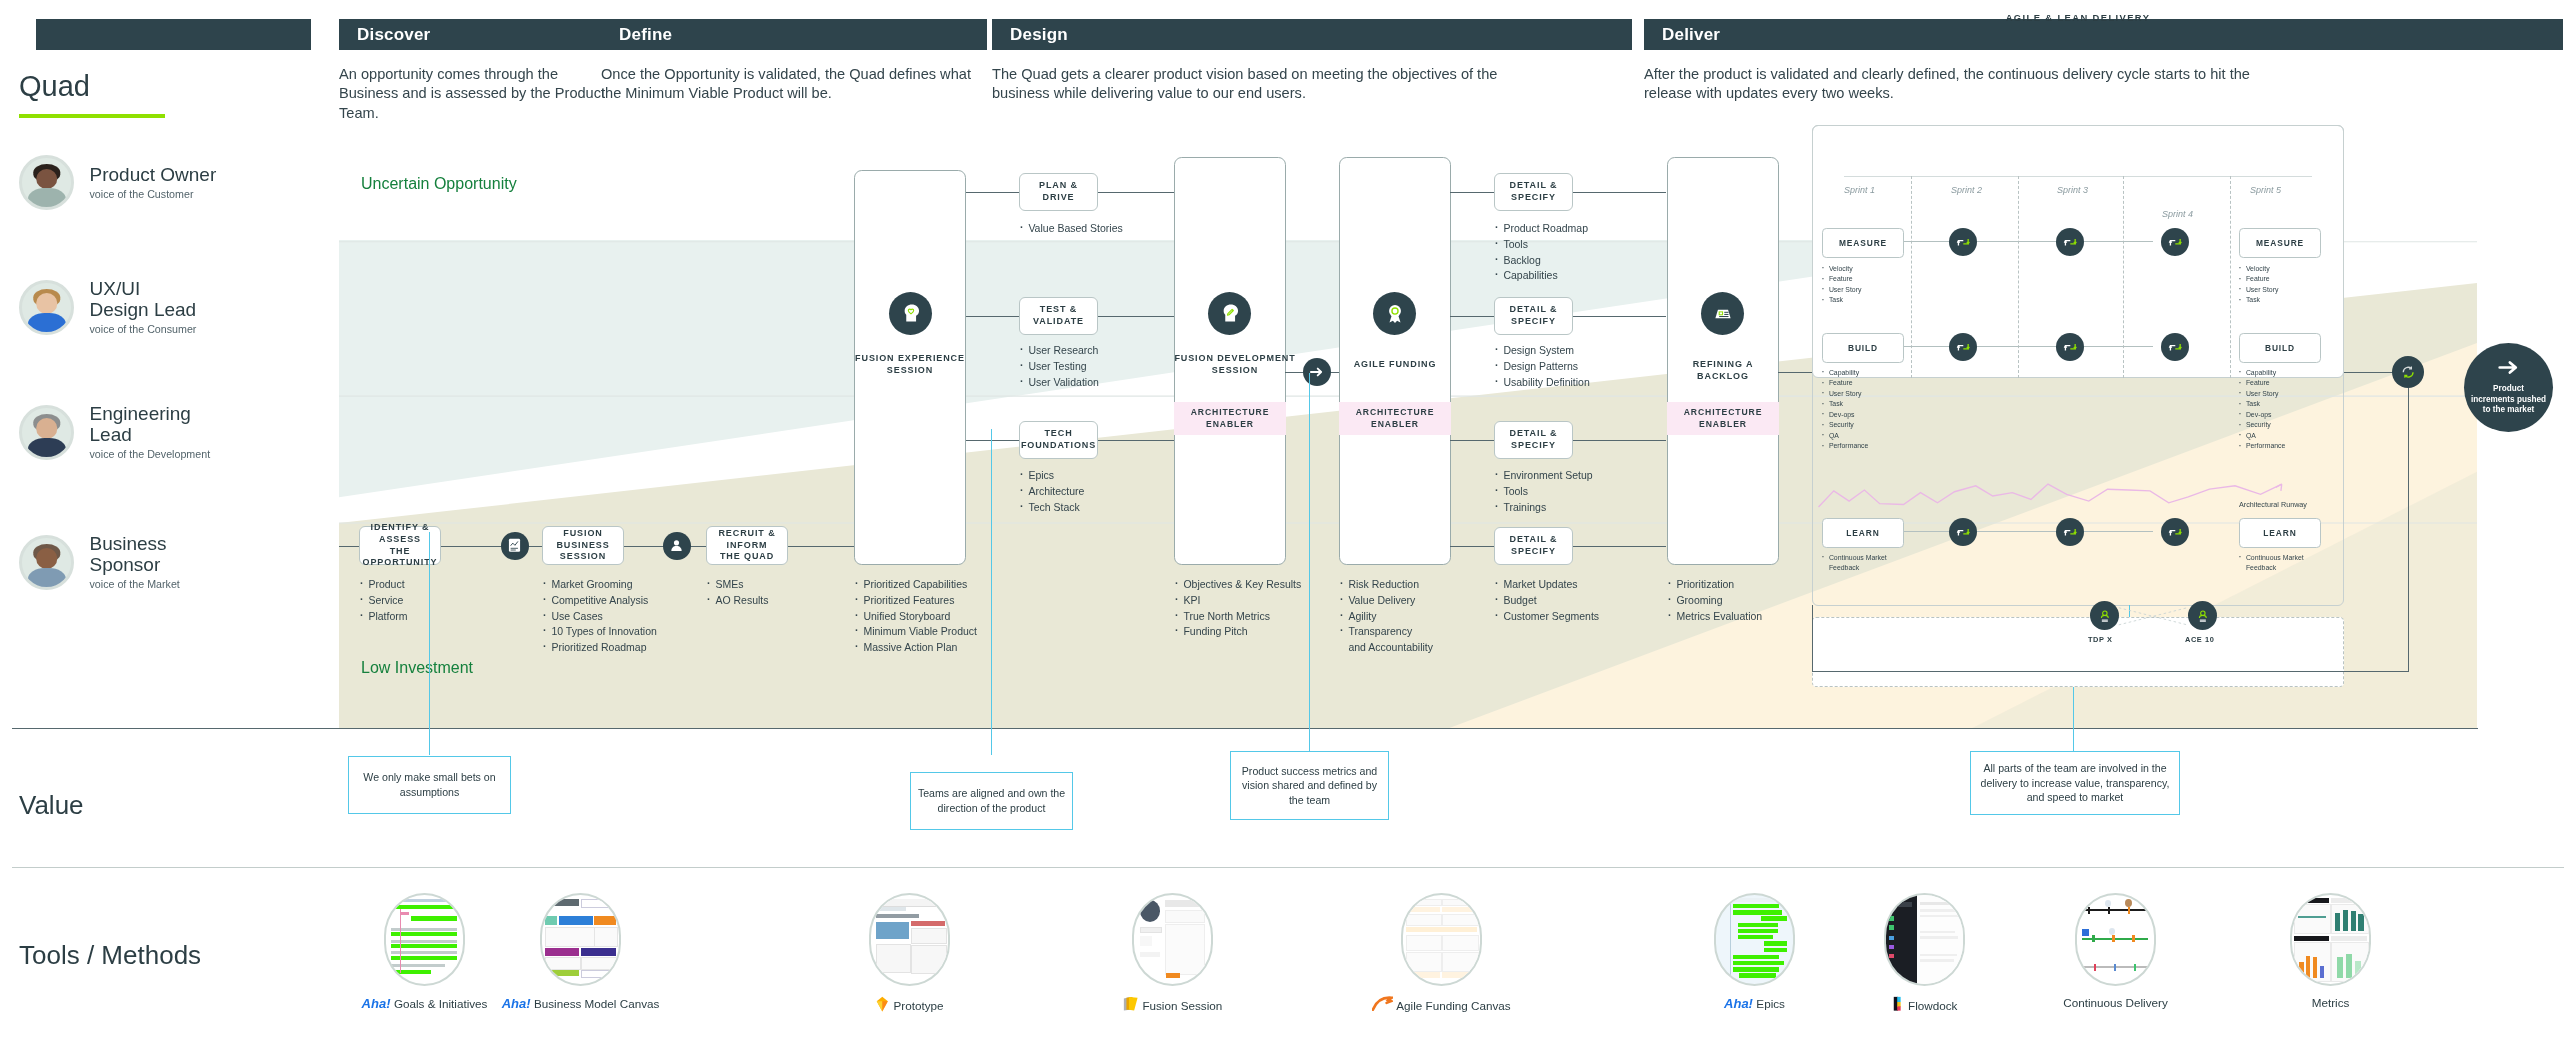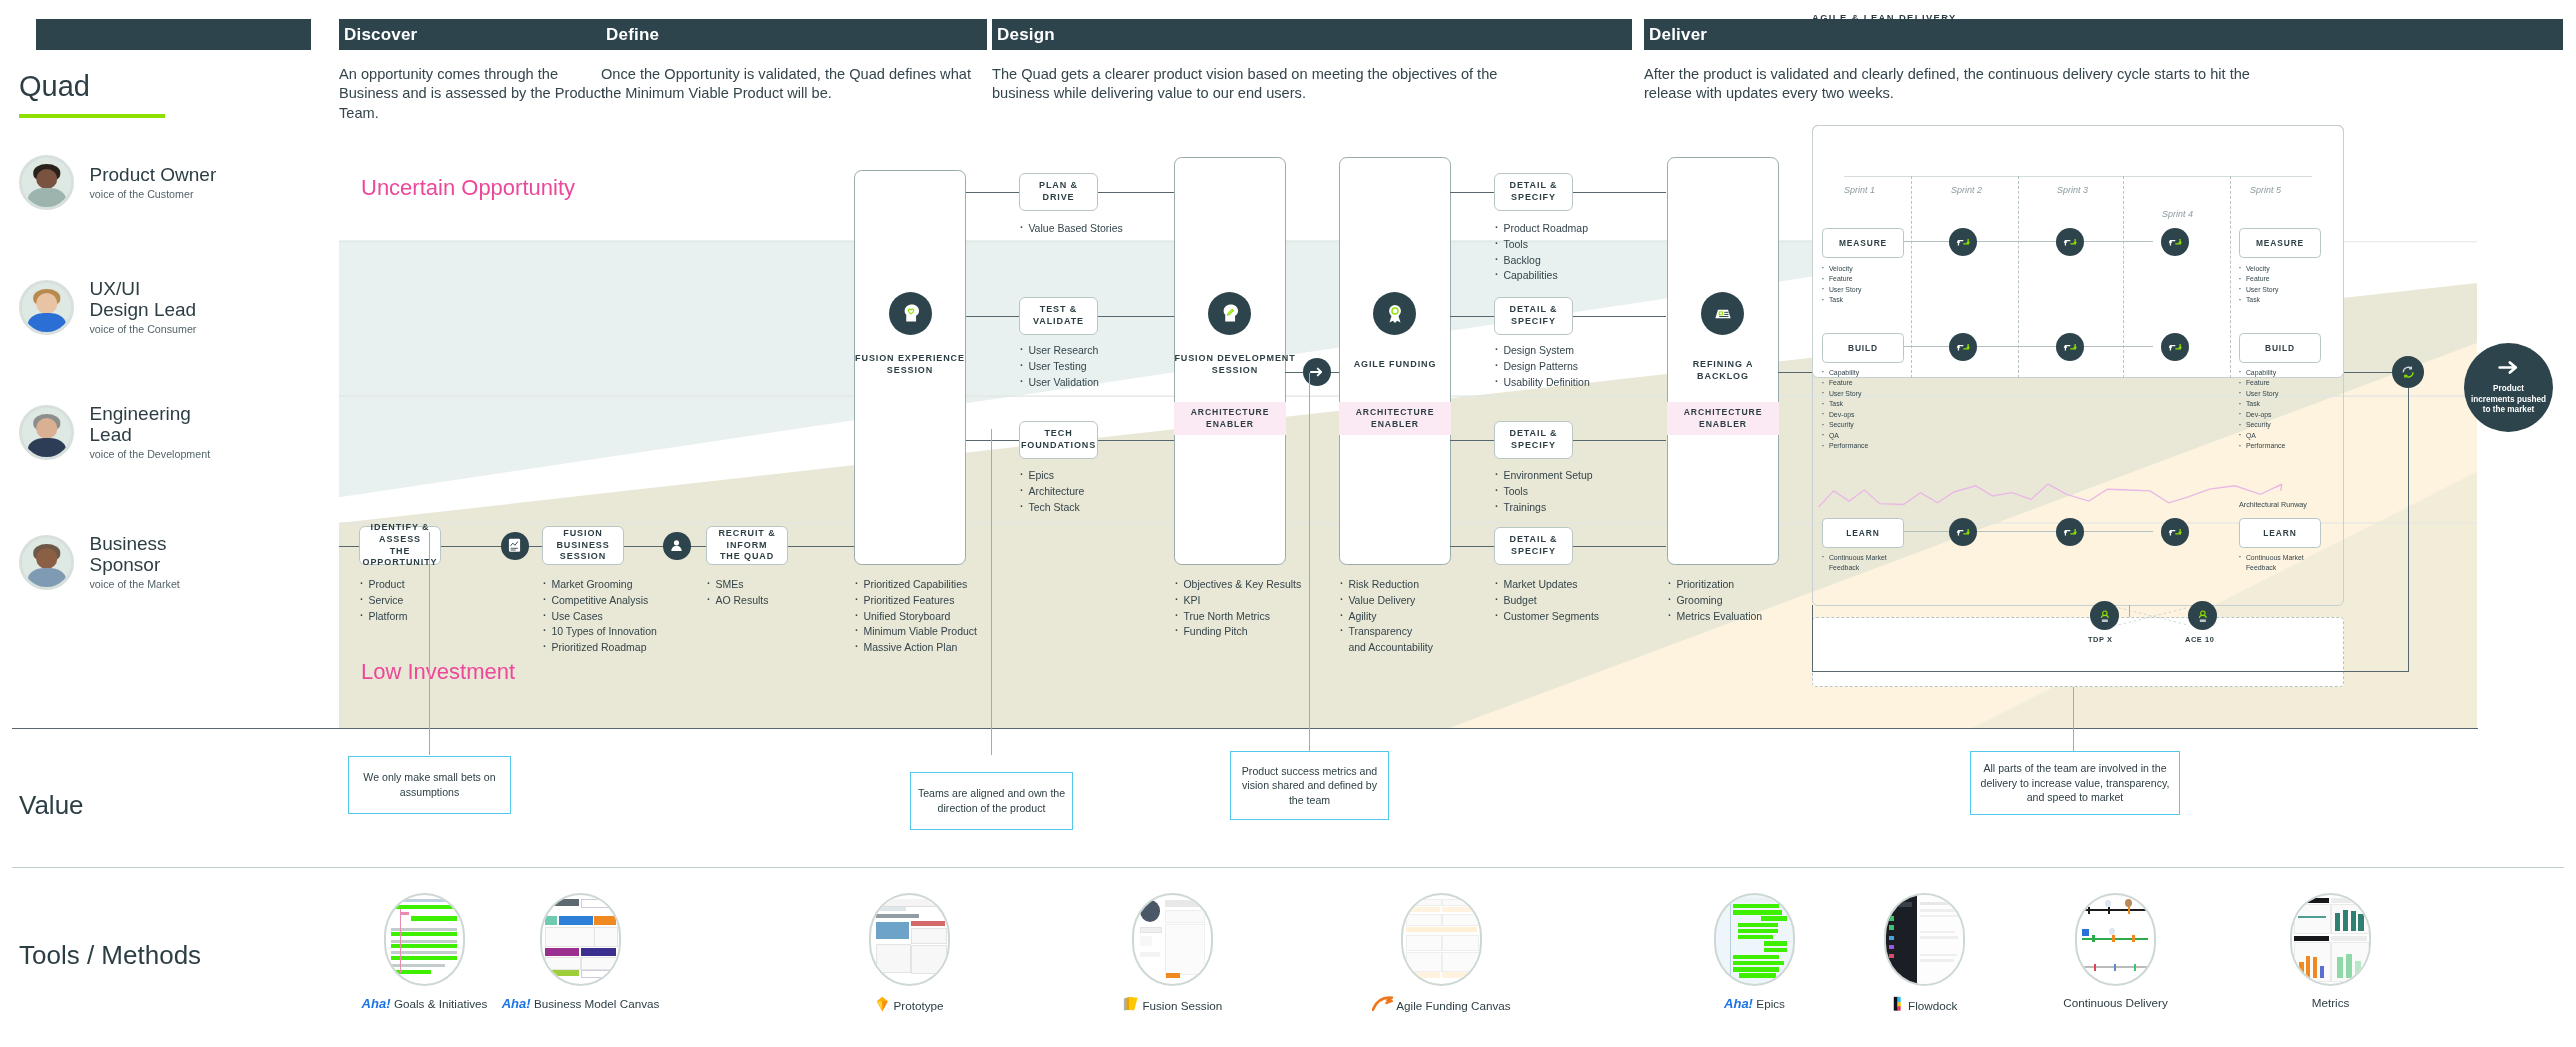--- a/index.html
+++ b/index.html
@@ -12,21 +12,21 @@
     overflow:hidden;
   }
   .abs{position:absolute;}
 
   
   .hdrbar{
     position:absolute;top:19px;height:31px;
     background:#2e444c;color:#fff;
     display:flex;align-items:center;
     font-size:17px;font-weight:bold;
-    padding-left:5px;box-sizing:border-box;
+    padding-left:18px;box-sizing:border-box;
     letter-spacing:0.2px;
   }
   .hdrdesc{
     position:absolute;top:65px;
     font-size:14.6px;line-height:1.32;color:#34454c;
   }
 
   
   #quad-title{position:absolute;left:19px;top:70px;font-size:29px;color:#2c3e44;font-weight:400;}
   #quad-rule{position:absolute;left:19px;top:114px;width:146px;height:4.3px;background:#8fe000;}
@@ -43,21 +43,21 @@
   .avatar .body{position:absolute;left:50%;top:62%;width:78%;height:52%;border-radius:44% 44% 0 0;transform:translateX(-50%);}
   .avatar .hair{position:absolute;left:50%;top:13%;width:56%;height:34%;border-radius:50% 50% 38% 38%;transform:translateX(-50%);}
   .p-txt{margin-left:15.5px;}
   .p-role{font-size:19px;line-height:1.1;color:#2c3e44;white-space:pre-line;}
   .p-voice{font-size:10.7px;color:#53646b;margin-top:2.6px;}
 
   
   #bands{position:absolute;left:339px;top:240px;width:2138px;height:489px;overflow:hidden;}
 
   
-  .bigfaded{position:absolute;font-size:22px;color:#ec4899;font-weight:300;}
+  .bigfaded{position:absolute;font-size:16px;color:#15803d;font-weight:300;}
 
   
   .pbox{
     position:absolute;background:#fff;border:0.9px solid #b9c6c6;border-radius:6px;
     display:flex;align-items:center;justify-content:center;text-align:center;
     font-size:9px;font-weight:bold;letter-spacing:0.9px;color:#2c3e44;
     line-height:1.32;box-sizing:border-box;padding:1.7px;white-space:pre-line;
   }
   .bullets{position:absolute;font-size:10.5px;line-height:1.5;color:#34454c;}
   .bullets div{position:relative;padding-left:9.4px;}
@@ -91,21 +91,21 @@
   
   .hline{position:absolute;height:1.4px;background:#56686e;}
   .vline{position:absolute;width:1.4px;background:#56686e;}
   .cyanline{position:absolute;width:1.2px;background:#54c8e8;}
 
   
   #delivery{
     position:absolute;left:1812px;top:125px;width:532px;height:253px;
     background:#fff;border:0.9px solid #c6d0d0;border-radius:6px;box-sizing:border-box;
   }
-  #delivery-title{position:absolute;left:0;right:0;top:12px;font-size:9.4px;font-weight:bold;letter-spacing:1.4px;color:#2c3e44;}
+  #delivery-title{position:absolute;left:0;right:0;top:12px;text-align:center;font-size:9.4px;font-weight:bold;letter-spacing:1.4px;color:#2c3e44;}
   .sprintlbl{position:absolute;top:38px;font-size:9px;font-style:italic;color:#8a9a9f;}
   .mlbox{
     position:absolute;background:#fff;border:0.9px solid #b9c6c6;border-radius:4.3px;
     display:flex;align-items:center;justify-content:center;
     font-size:8.4px;font-weight:bold;letter-spacing:0.9px;color:#2c3e44;
   }
   .mlbul{position:absolute;font-size:6.9px;line-height:1.52;color:#34454c;}
   .mlbul div{position:relative;padding-left:6.9px;}
   .mlbul div:before{content:"·";position:absolute;left:0;top:-0.9px;font-weight:bold;}
   .mlbul div.cont:before{content:"";}

